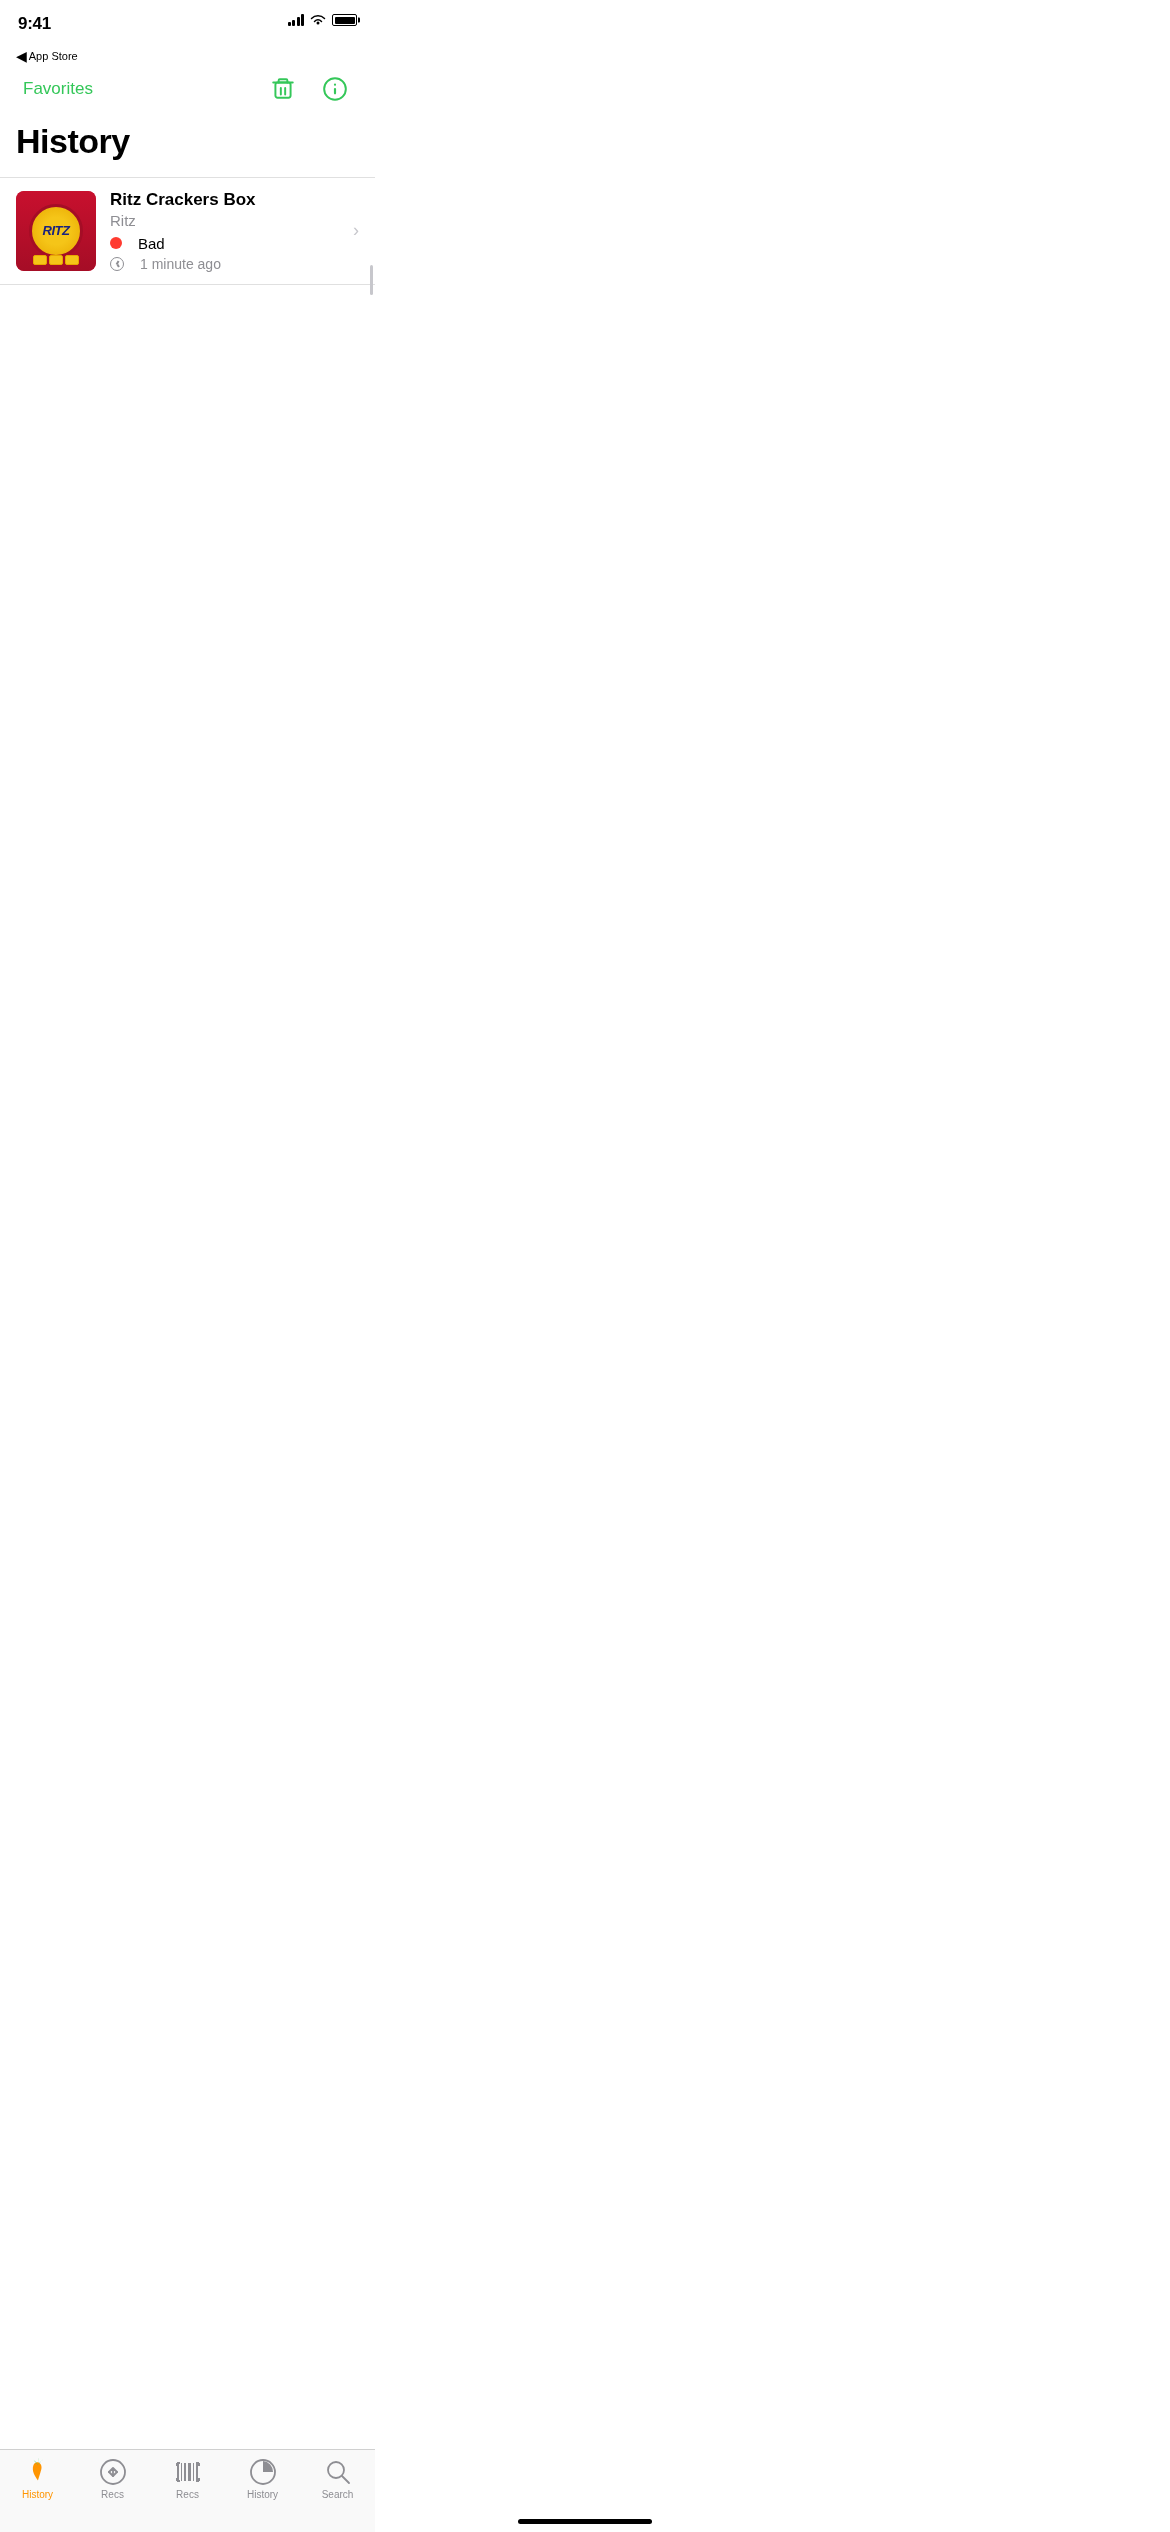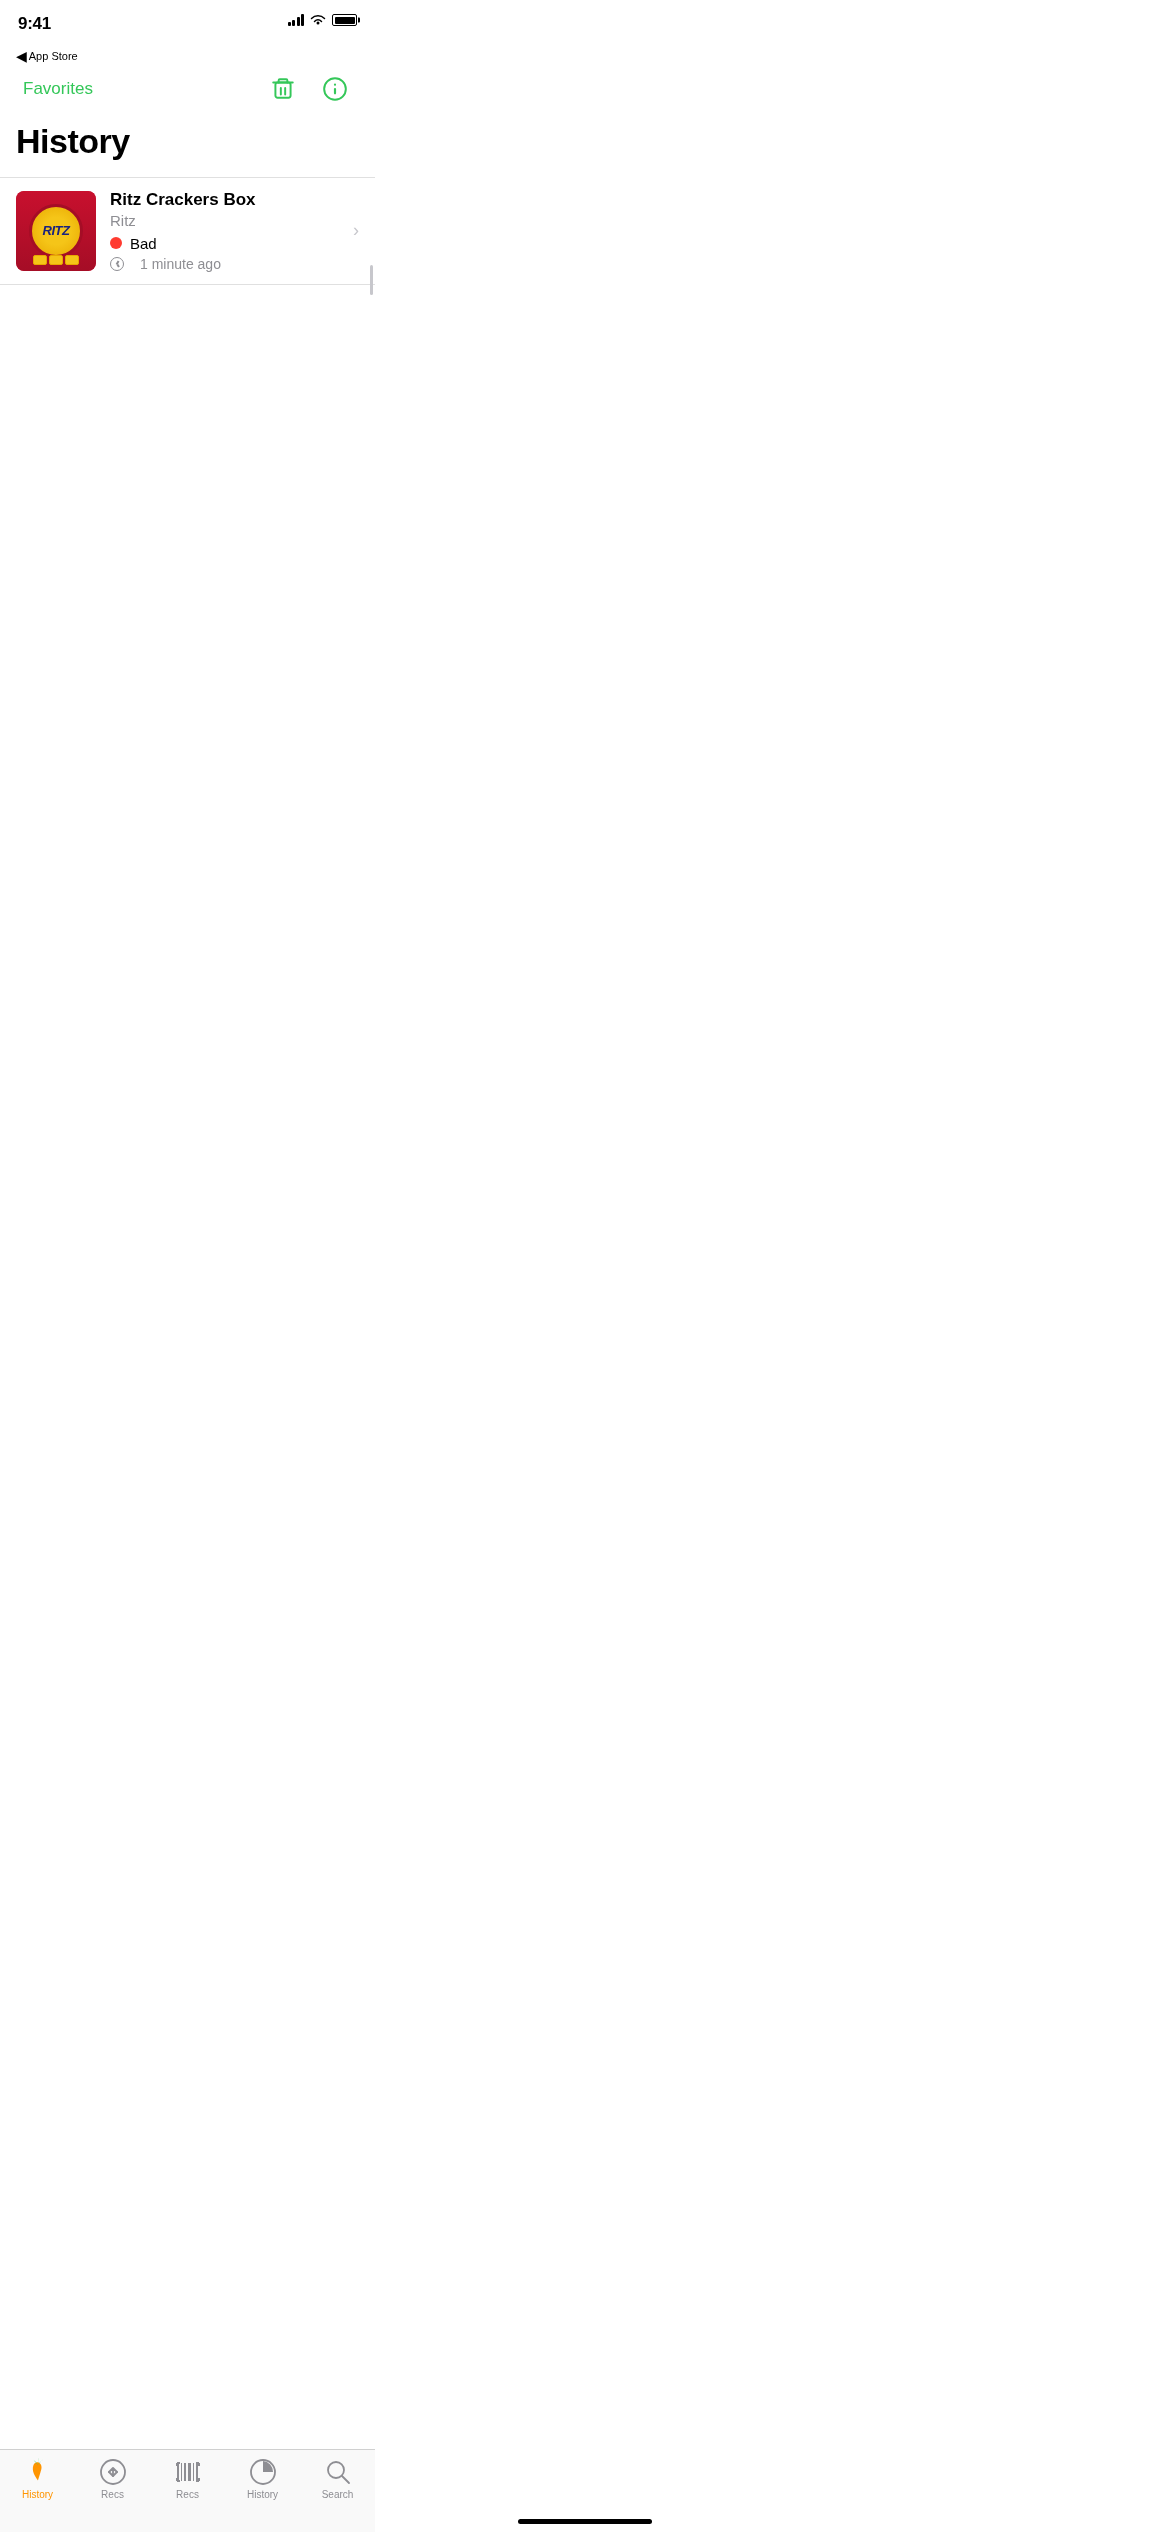--- a/index.html
+++ b/index.html
@@ -245,21 +245,21 @@
 
     .product-brand {
       font-size: 15px;
       color: #8e8e93;
       margin-bottom: 6px;
     }
 
     .product-rating {
       display: flex;
       align-items: center;
-      gap: 8px;
+      gap: 16px;
       margin-bottom: 4px;
     }
 
     .rating-dot {
       width: 12px;
       height: 12px;
       border-radius: 50%;
       background: #ff3b30;
       flex-shrink: 0;
     }

